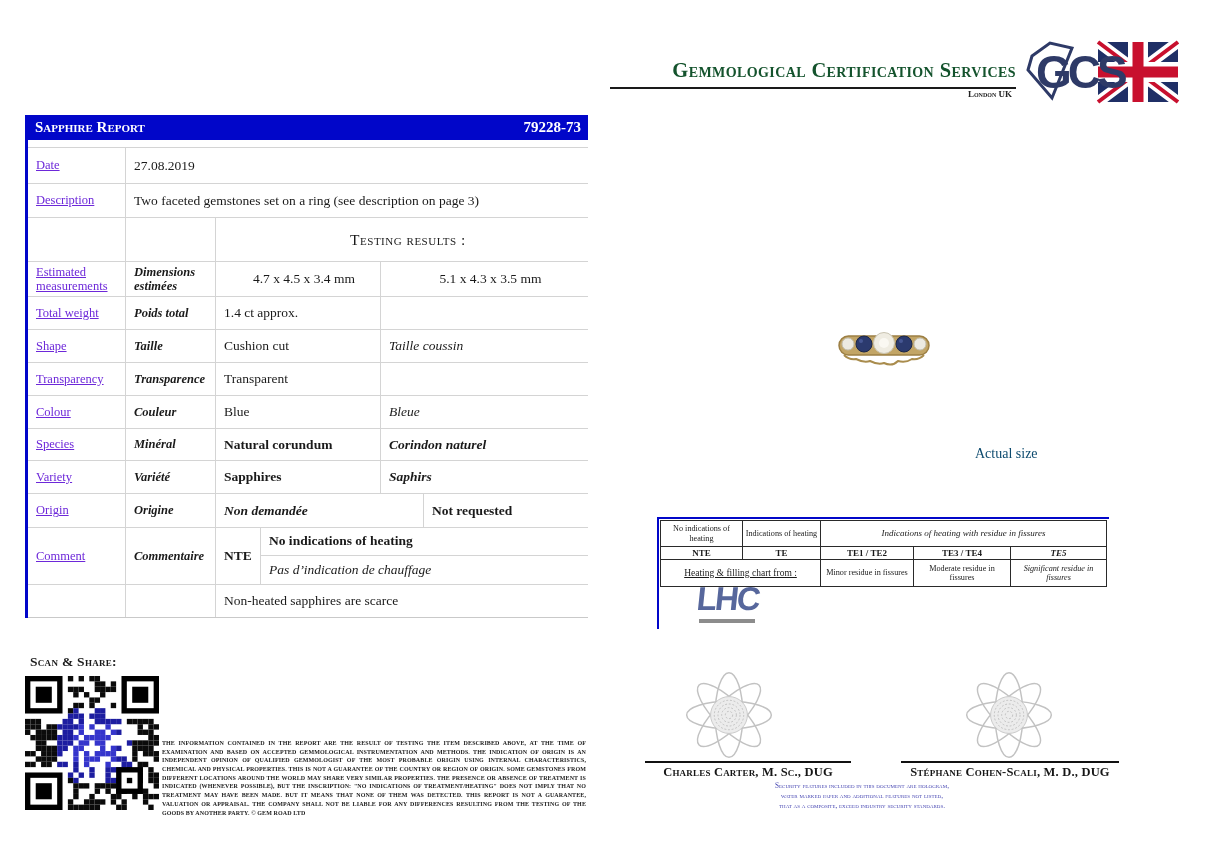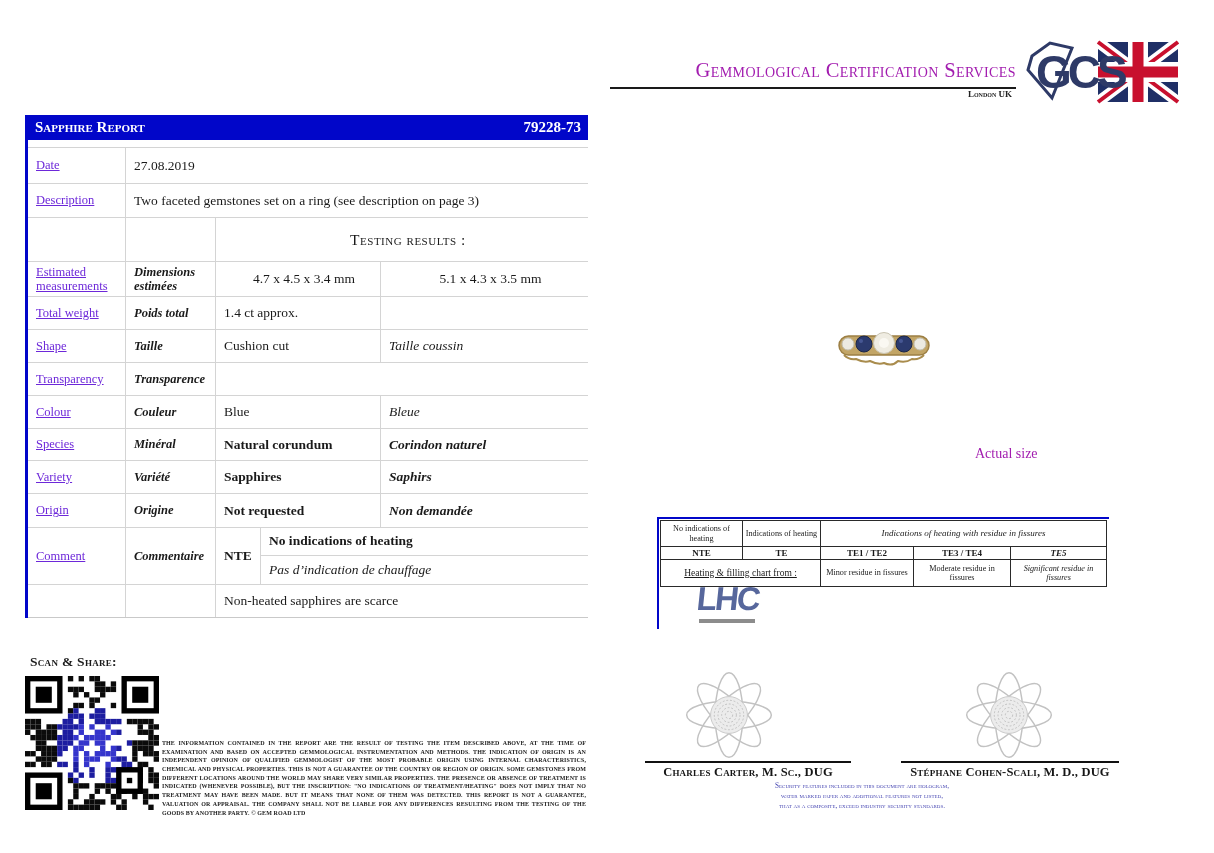--- a/index.html
+++ b/index.html
@@ -2,21 +2,21 @@
 <html><head>
 <meta charset="utf-8">
 <style>
   html,body{margin:0;padding:0;background:#ffffff;}
   #page{position:relative;width:1214px;height:853px;background:#ffffff;overflow:hidden;
         font-family:"Liberation Serif", serif;color:#1a1a1a;}
   .abs{position:absolute;}
 
   
   .org-title{left:606px;top:59px;width:410px;text-align:right;font-size:20.5px;
-             font-variant:small-caps;font-weight:400;letter-spacing:.4px;color:#a21caf;white-space:nowrap;}
+             font-variant:small-caps;font-weight:700;letter-spacing:.4px;color:#14532d;white-space:nowrap;}
   .org-rule{left:610px;top:87px;width:406px;height:2px;background:#1a1a1a;}
   .org-loc{left:610px;top:89px;width:402px;text-align:right;font-size:9px;
            font-variant:small-caps;font-weight:600;color:#222;}
   .gcs-logo{left:1022px;top:40px;width:158px;height:64px;}
 
   
   .report{left:25px;top:115px;width:560px;border-left:3px solid #0106c9;}
   .titlebar{height:25px;background:#0106c9;color:#ffffff;display:flex;align-items:center;
             justify-content:space-between;padding:0 7px;font-variant:small-caps;
             font-weight:bold;font-size:15px;box-sizing:border-box;}
@@ -38,21 +38,21 @@
   .testhdr{font-variant:small-caps;font-size:15.5px;letter-spacing:.5px;}
   .nte{width:45px;border-left:1px solid #d4d4d4;justify-content:center;padding-left:0;
        font-weight:bold;font-size:13.5px;}
   .cmt-right{width:328px;border-left:1px solid #d4d4d4;display:flex;flex-direction:column;box-sizing:border-box;}
   .cmt-en{height:28px;border-bottom:1px solid #d4d4d4;display:flex;align-items:center;
           padding-left:8px;font-weight:bold;font-size:13.5px;box-sizing:border-box;}
   .cmt-fr{height:29px;display:flex;align-items:center;padding-left:8px;font-style:italic;font-size:13.5px;box-sizing:border-box;}
 
   
   .ring{left:836px;top:327px;width:96px;height:42px;}
-  .actual-size{left:975px;top:446px;width:110px;font-size:14px;color:#a21caf;}
+  .actual-size{left:975px;top:446px;width:110px;font-size:14px;color:#0c4a6e;}
 
   
   .hc-blue-top{left:657px;top:517px;width:452px;height:2px;background:#0106c9;}
   .hc-blue-left{left:657px;top:517px;width:2px;height:112px;background:#0106c9;}
   .hchart{left:660px;top:520px;width:447px;border:1px solid #2a2a2a;box-sizing:border-box;background:#fff;}
   .hrow{display:flex;box-sizing:border-box;}
   .hcell{box-sizing:border-box;display:flex;align-items:center;justify-content:center;
          text-align:center;border-right:1px solid #2a2a2a;border-bottom:1px solid #2a2a2a;
          font-size:8.2px;line-height:1.15;padding:0 2px;}
   .hcell.last{border-right:none;font-style:italic;}
@@ -149,20 +149,21 @@
     <div class="row" style="height:33px">
       <div class="c c1 lbl">Shape</div>
       <div class="c c2 frl">Taille</div>
       <div class="c c3 val">Cushion cut</div>
       <div class="c c4 val ital">Taille coussin</div>
     </div>
 
     <div class="row" style="height:33px">
       <div class="c c1 lbl">Transparency</div>
       <div class="c c2 frl">Transparence</div>
+      <div class="c c3 val">Transparent</div>
       <div class="c c4 val ital"></div>
     </div>
 
     <div class="row" style="height:33px">
       <div class="c c1 lbl">Colour</div>
       <div class="c c2 frl">Couleur</div>
       <div class="c c3 val">Blue</div>
       <div class="c c4 val ital">Bleue</div>
     </div>
 
@@ -176,22 +177,22 @@
     <div class="row" style="height:33px">
       <div class="c c1 lbl">Variety</div>
       <div class="c c2 frl">Variété</div>
       <div class="c c3 val bold">Sapphires</div>
       <div class="c c4 val bold ital">Saphirs</div>
     </div>
 
     <div class="row" style="height:34px">
       <div class="c c1 lbl">Origin</div>
       <div class="c c2 frl">Origine</div>
+      <div class="c c4 val bold ital">Non demandée</div>
       <div class="c c3 val bold">Not requested</div>
-      <div class="c c4 val bold ital">Non demandée</div>
     </div>
 
     <div class="row" style="height:57px">
       <div class="c c1 lbl">Comment</div>
       <div class="c c2 frl">Commentaire</div>
       <div class="c nte">NTE</div>
       <div class="cmt-right">
         <div class="cmt-en">No indications of heating</div>
         <div class="cmt-fr">Pas d’indication de chauffage</div>
       </div>

